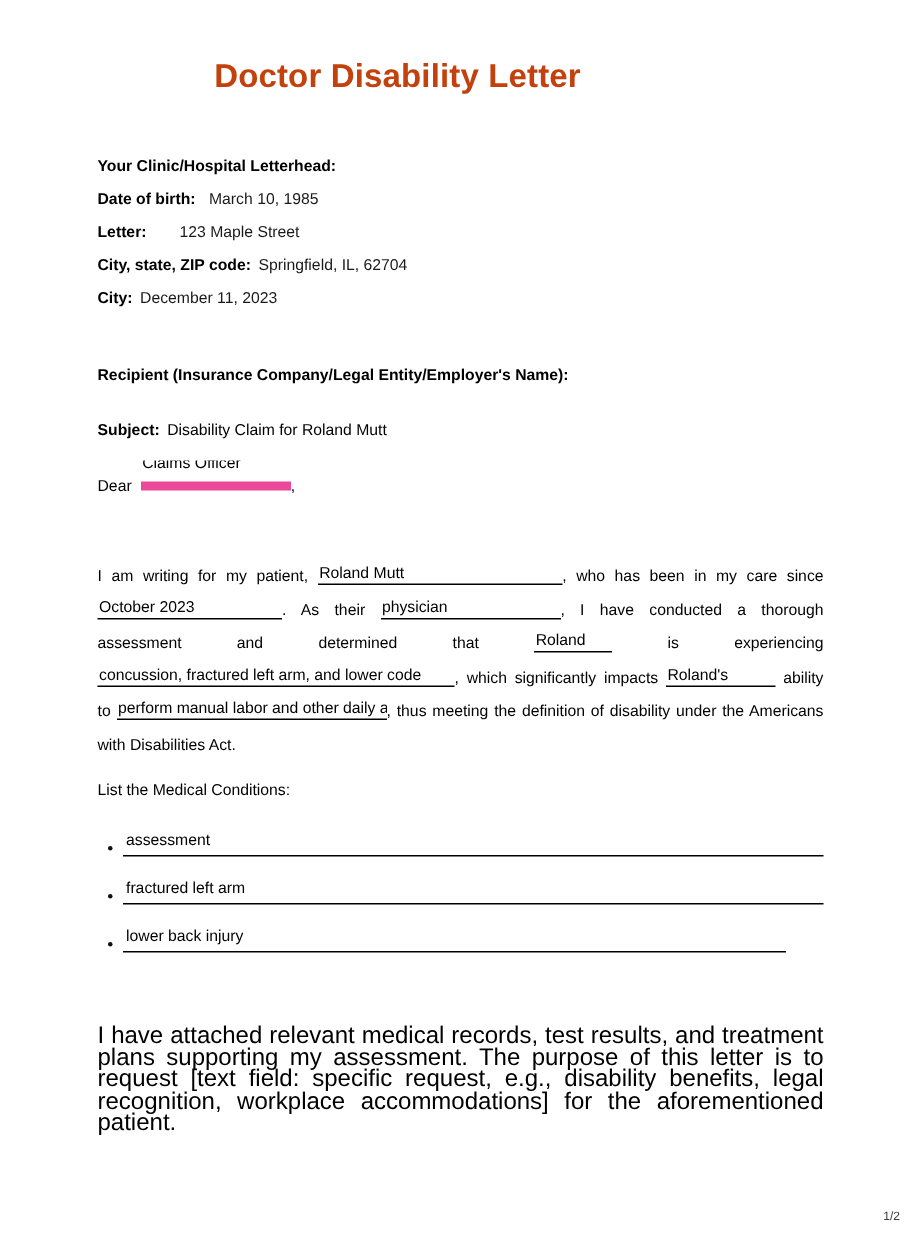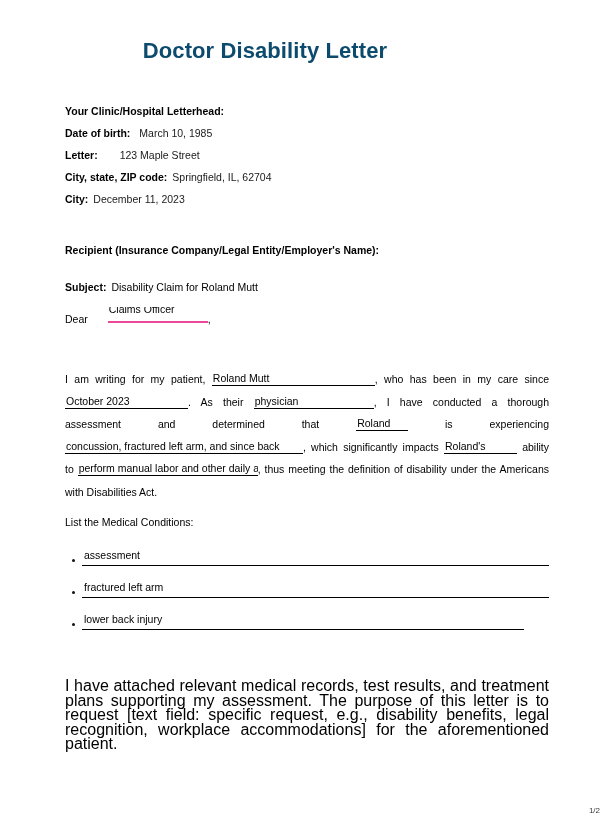--- a/index.html
+++ b/index.html
@@ -25,21 +25,21 @@
   }
 
   .doc-title {
     position: absolute;
     left: 0;
     top: 38px;
     width: 530px;
     text-align: center;
     font-size: 22px;
     font-weight: bold;
-    color: #0c4a6e;
+    color: #c2410c;
     letter-spacing: 0.1px;
   }
 
   .content {
     position: absolute;
     left: 65px;
     top: 100px;
     width: 484px;
   }
 
@@ -89,24 +89,24 @@
 
   
   .salutation {
     font-size: 10.5px;
     line-height: 22px;
     white-space: nowrap;
   }
   .salutation .fill {
     display: inline-block;
     width: 100px;
-    border-bottom: 2px solid #ec4899;
+    border-bottom: 6px solid #ec4899;
     vertical-align: baseline;
     position: relative;
-    margin-left: 20px;
+    margin-left: 6px;
     height: 14px;
     overflow: hidden;
   }
   .salutation .fill span {
     position: absolute;
     left: 1px;
     bottom: 1px;
     white-space: nowrap;
     font-size: 10.5px;
   }
@@ -248,21 +248,21 @@
 
     <div style="height:38px;"></div>
 
     <div class="body-para">
       <span>I am writing for my patient,</span>
       <span class="fillfield f-patient"><span>Roland Mutt</span></span><span>, who has been in my care since</span>
       <span class="fillfield f-since"><span>October 2023</span></span><span>. As their</span>
       <span class="fillfield f-role"><span>physician</span></span><span>, I have conducted a thorough assessment and determined that</span>
       <span class="fillfield f-name1"><span>Roland</span></span>
       <span>is experiencing</span>
-      <span class="fillfield f-cond"><span>concussion, fractured left arm, and since back</span></span><span>, which significantly impacts</span>
+      <span class="fillfield f-cond"><span>concussion, fractured left arm, and lower code</span></span><span>, which significantly impacts</span>
       <span class="fillfield f-name2"><span>Roland's</span></span>
       <span>ability to</span>
       <span class="fillfield f-ability"><span>perform manual labor and other daily activities</span></span><span>, thus meeting the definition of disability under the Americans with Disabilities Act.</span>
     </div>
 
     <div style="height:8px;"></div>
 
     <div class="list-head">List the Medical Conditions:</div>
 
     <div style="height:14px;"></div>

